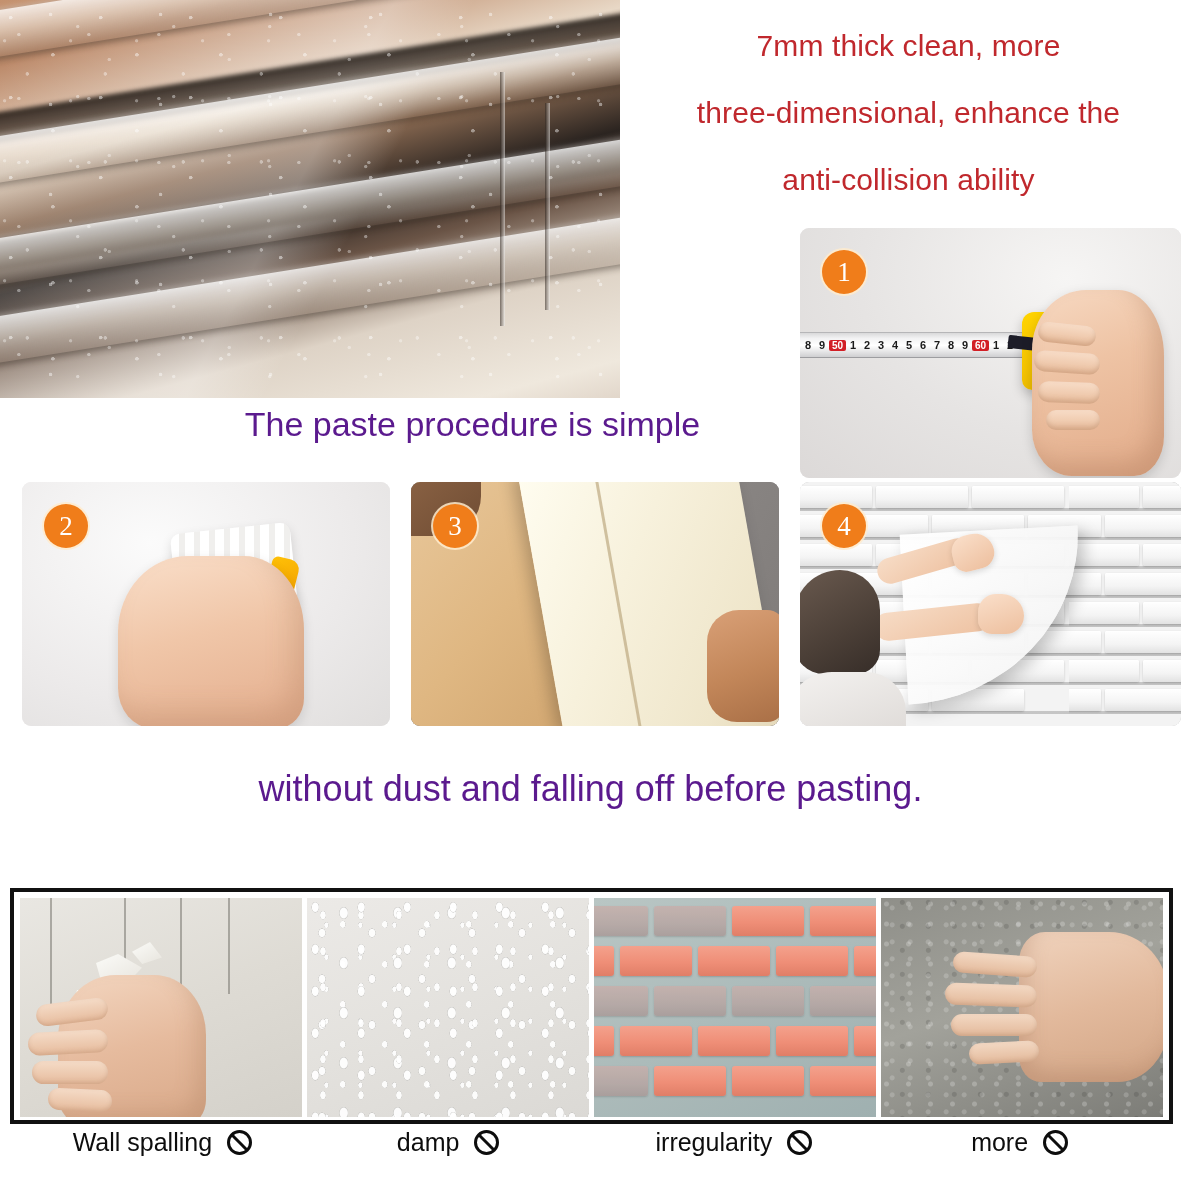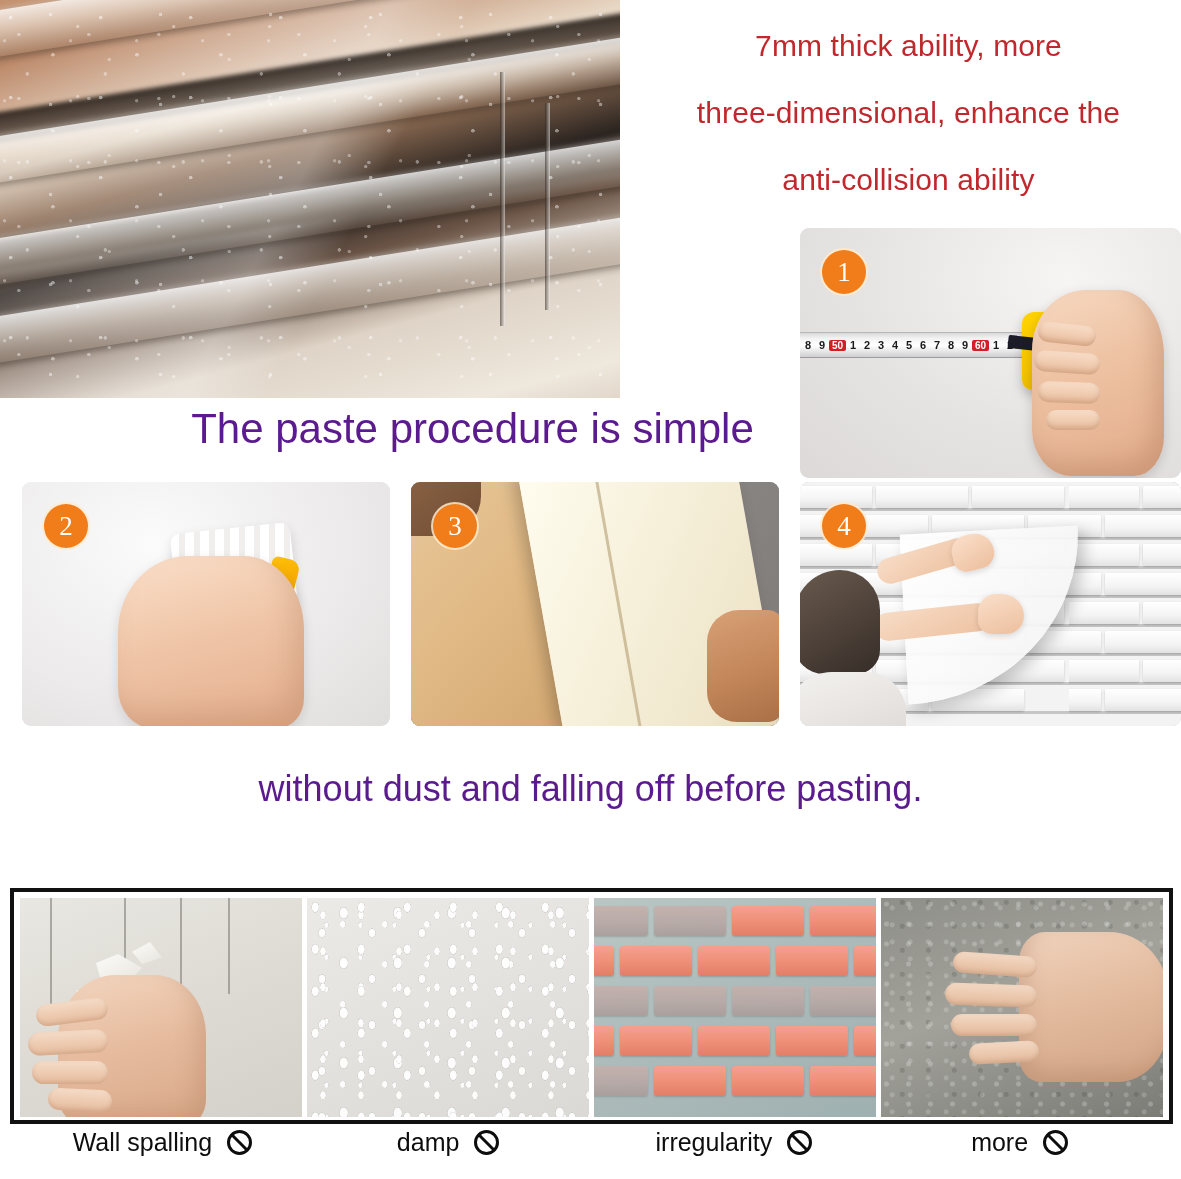--- a/index.html
+++ b/index.html
@@ -72,21 +72,21 @@
     color: #c0282d;
     font-size: 30px;
     line-height: 67px;
     letter-spacing: .1px;
   }
 
   
   .purple-line {
     color: #5b1a8e;
     text-align: center;
-    font-size: 42px;
+    font-size: 34px;
     white-space: nowrap;
   }
   .cap-simple { left: 0; top: 405px; width: 945px; }
   .cap-flat   { left: 0; top: 750px; width: 1181px; font-size: 36px; line-height: 78px; white-space: normal; }
 
   
   .step {
     border-radius: 9px;
     overflow: hidden;
     position: absolute;
@@ -364,21 +364,21 @@
     <div class="row" style="top:150px; transform: rotate(-9deg);"></div>
     <div class="dark" style="top:190px; transform: rotate(-9deg);"></div>
     <div class="row" style="top:252px; transform: rotate(-9deg);"></div>
     <div class="row" style="top:330px; transform: rotate(-9deg);"></div>
     <div class="vseam" style="left:500px;"></div>
     <div class="vseam" style="left:545px; top:26%; height:52%;"></div>
     <div class="speck"></div>
   </div>
 
   <div class="abs headline">
-    <div>7mm thick ability, more</div>
+    <div>7mm thick clean, more</div>
     <div>three-dimensional, enhance the</div>
     <div>anti-collision ability</div>
   </div>
 
   <div class="abs purple-line cap-simple">The paste procedure is simple</div>
 
   <div class="step step1">
     <div class="s1-wall"></div>
     <div class="s1-tape-strip">
       <span class="tick">8</span>

